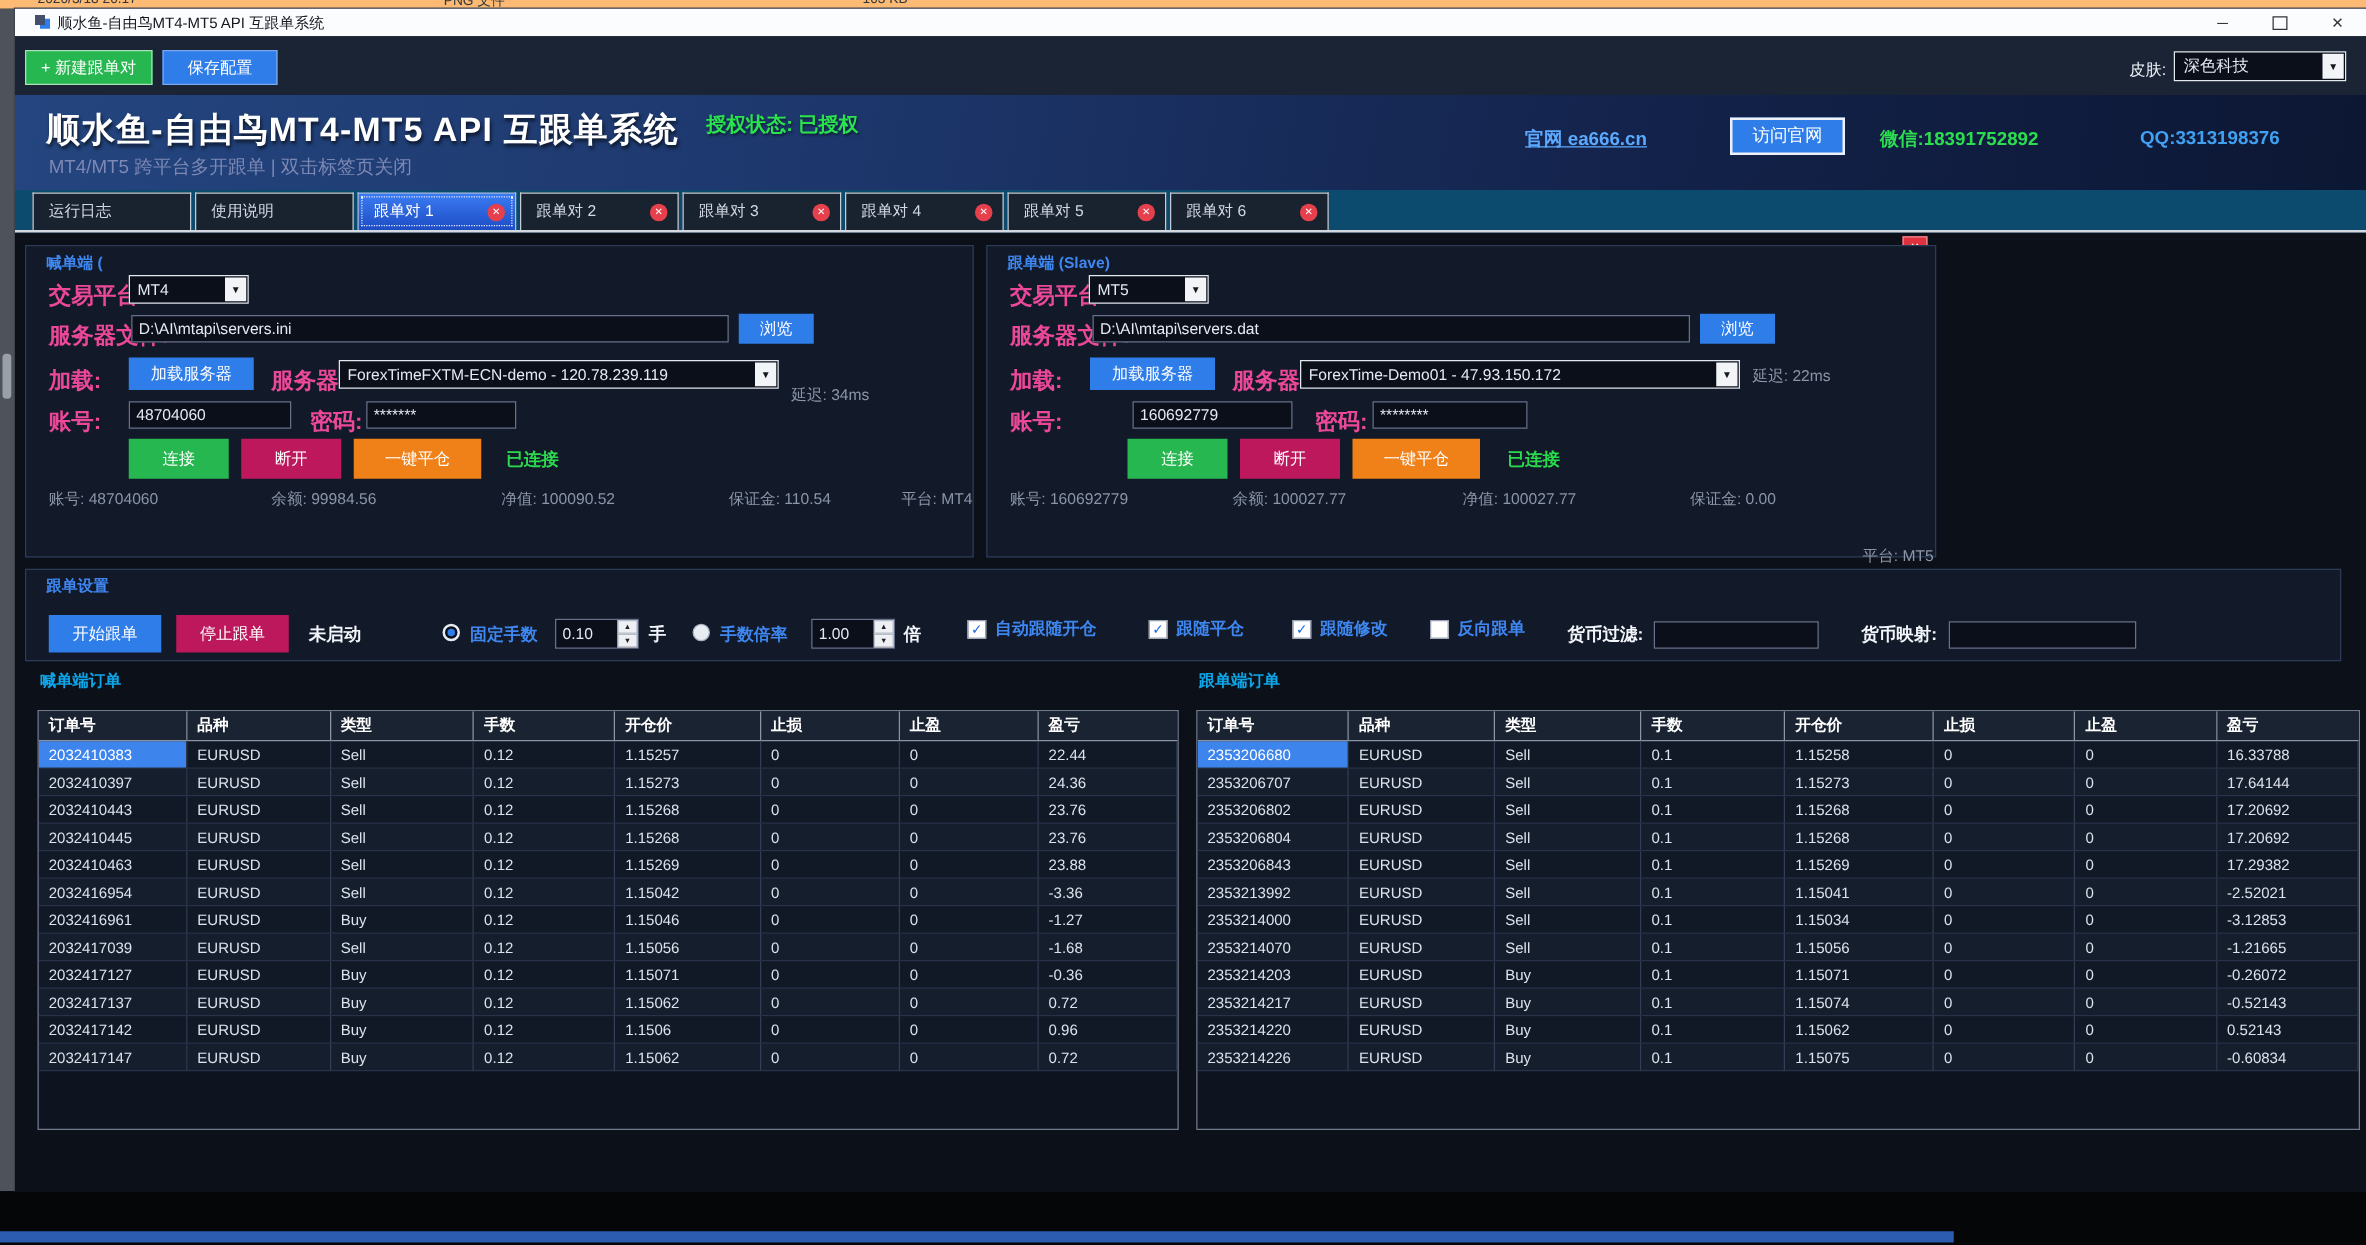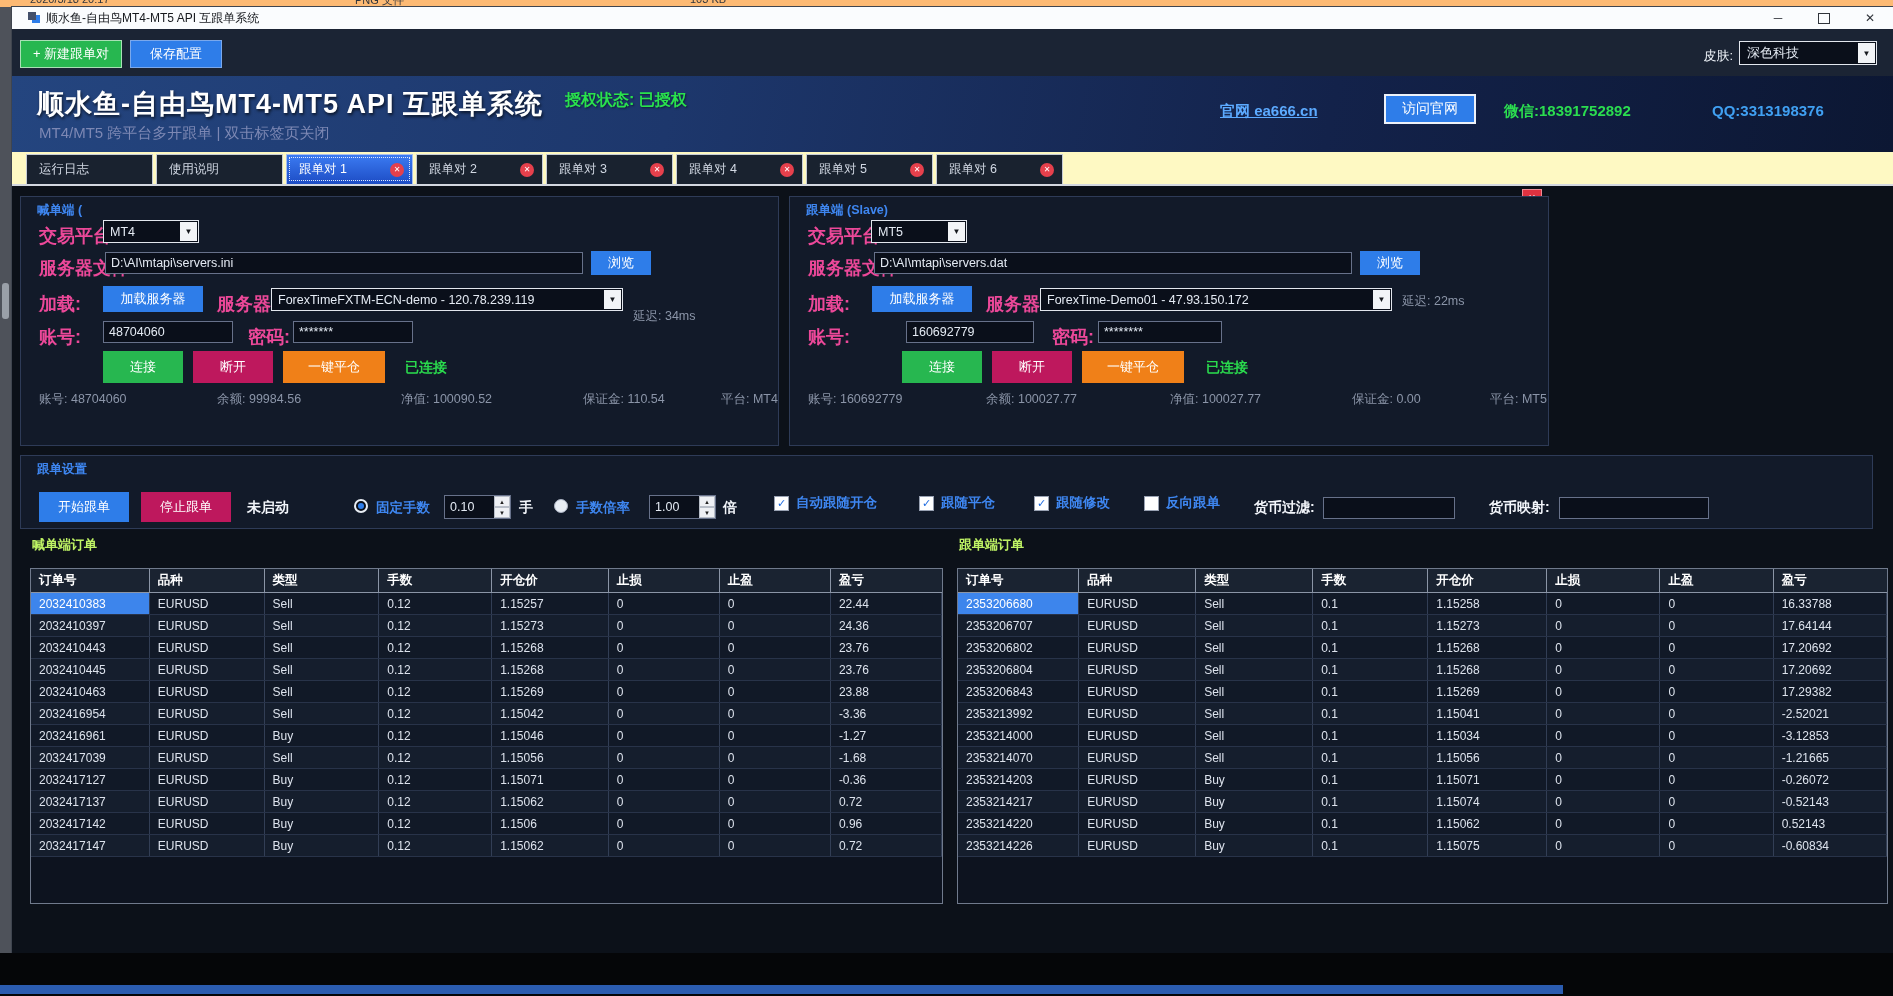--- a/index.html
+++ b/index.html
@@ -37,21 +37,21 @@
   .h-title{left:25px;top:10px;font-size:27px;font-weight:700;color:#fff;letter-spacing:1px;
       text-shadow:1px 2px 3px rgba(0,0,0,.65);white-space:nowrap}
   .h-auth{left:553px;top:14px;font-size:16px;font-weight:700;color:#29e24d;text-shadow:1px 1px 2px rgba(0,0,0,.5)}
   .h-sub{left:27px;top:48px;font-size:15px;color:#7d88b4}
   .h-link{left:1208px;top:26px;font-size:15px;font-weight:700;color:#5caaff;text-decoration:underline}
   .h-visit{left:1372px;top:18px;width:92px;height:30px;border:2px solid #eef2f8;font-size:14px}
   .h-wechat{left:1492px;top:26px;font-size:15px;font-weight:700;color:#2bdd4f}
   .h-qq{left:1700px;top:26px;font-size:15px;font-weight:700;color:#40a0f2}
   
   .tabbar{left:0;top:145px;width:100%;height:34px;display:flex;align-items:flex-end;padding-left:14px;
-      box-sizing:border-box;border-bottom:2px solid #d3d8e0;background:#fef9c3}
+      box-sizing:border-box;border-bottom:2px solid #d3d8e0;background:#0c4a6e}
   .tab{width:127px;height:30px;background:#19222f;border:1px solid #c6ccd6;border-bottom:none;display:flex;
       align-items:center;padding:0 8px 0 12px;font-size:12.5px;color:#d2d9e4;box-sizing:border-box;margin-right:3px;white-space:nowrap}
   .tab.active{background:linear-gradient(180deg,#3b7bf2,#1d4cc4);border-color:#a9c0ee;color:#fff;
       outline:1px dotted #dfe8fa;outline-offset:-4px}
   .tab-close{width:14px;height:14px;min-width:14px;border-radius:50%;background:#e5404c;color:#fff;font-size:8px;
       font-weight:700;display:flex;align-items:center;justify-content:center;margin-left:auto}
   .redx{left:1510px;top:182px;width:18px;height:16px;background:#df3240;border:1px solid #ef8c95;color:#fff;
       font-size:9px;font-weight:700;display:flex;align-items:center;justify-content:center}
   
   .gpanel{background:#121a29;border:1px solid #2e3b57;box-sizing:border-box}
@@ -77,21 +77,21 @@
       color:#e4eaf3;font-size:12.5px}
   .spin .sv{position:absolute;left:5px;top:4px}
   .sbtns{position:absolute;right:0;top:0;bottom:0;width:16px;display:flex;flex-direction:column}
   .sbtn{flex:1;background:#eef0f4;color:#222;font-size:6px;display:flex;align-items:center;justify-content:center;
       border:1px solid #b8bec8;box-sizing:border-box}
   .cb{position:absolute;top:38px;display:flex;align-items:center;gap:7px}
   .cbox{width:15px;height:15px;background:#fff;border:1px solid #98a1b2;display:flex;align-items:center;
       justify-content:center;color:#1e6be0;font-weight:700;font-size:11px;box-sizing:border-box}
   .cblab{color:#3e86f0;font-weight:700;font-size:13.5px;white-space:nowrap}
   
-  .olabel{position:absolute;top:529px;color:#bef264;font-weight:700;font-size:13px}
+  .olabel{position:absolute;top:529px;color:#0ea5e9;font-weight:700;font-size:13px}
   .otable{position:absolute;top:561px;height:336px;background:#0d131f;border:1px solid #707a8c;box-sizing:border-box;overflow:hidden}
   .otable table{border-collapse:collapse;table-layout:fixed;width:100%}
   .otable th{height:23px;background:#1a2331;color:#fff;font-weight:700;font-size:12.5px;text-align:left;
       padding:0 0 0 8px;border-right:1px solid #8b95a6;border-bottom:1px solid #8b95a6;white-space:nowrap;overflow:hidden}
   .otable th:last-child{border-right:none}
   .otable td{height:21px;color:#dde3ed;font-size:12px;padding:0 0 0 8px;border-right:1px solid #323e55;
       border-bottom:1px solid #283349;white-space:nowrap;overflow:hidden;background:#111927}
   .otable tr:nth-child(even) td{background:#151e2d}
   .otable td.sel{background:#3d85ec;color:#fff}
 </style>
@@ -235,21 +235,21 @@
     <input class="txt" style="left: 308px; top: 124px; width: 124px;" value="********">
     <div class="pbtn btn b-green" style="left:112px;top:154px;width:80px;height:32px">连接</div>
     <div class="pbtn btn b-red" style="left:202px;top:154px;width:80px;height:32px">断开</div>
     <div class="pbtn btn b-orange" style="left:292px;top:154px;width:102px;height:32px">一键平仓</div>
     <span class="connected" style="left:416px;top:162px">已连接</span>
     <div class="summ">
         <span class="sumi" style="left: 18px;">账号: 160692779</span>
         <span class="sumi" style="left: 196px;">余额: 100027.77</span>
         <span class="sumi" style="left: 380px;">净值: 100027.77</span>
         <span class="sumi" style="left: 562px;">保证金: 0.00</span>
-        <span class="sumi" style="left: 700px;">平台: MT5</span>
+        <span class="sumi" style="left: 700px; margin-top: 46px;">平台: MT5</span>
       </div>
   </div>
 
   <div class="abs gpanel" style="left:8px;top:448px;width:1853px;height:74px">
     <div class="gtitle">跟单设置</div>
     <div class="pbtn btn b-blue" style="left:18px;top:36px;width:90px;height:30px">开始跟单</div>
     <div class="pbtn btn b-red" style="left:120px;top:36px;width:90px;height:30px">停止跟单</div>
     <span class="wlab" style="left:226px;top:43px">未启动</span>
     <span class="radio sel" style="left:333px;top:43px"></span>
     <span class="blab" style="left:355px;top:43px">固定手数</span>

